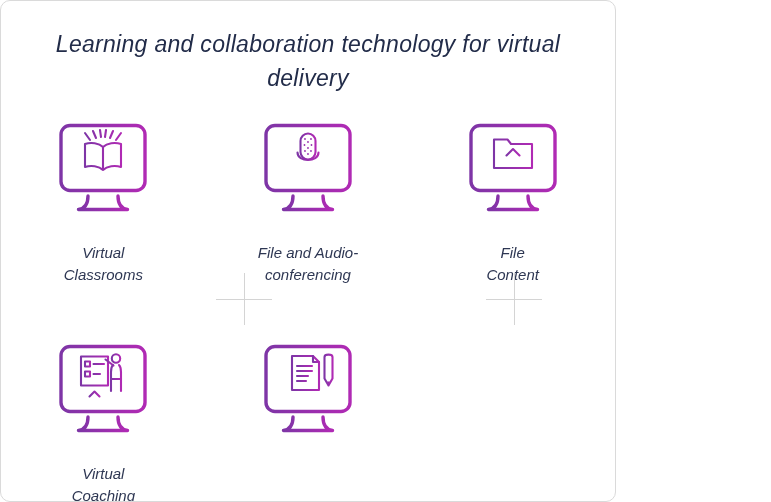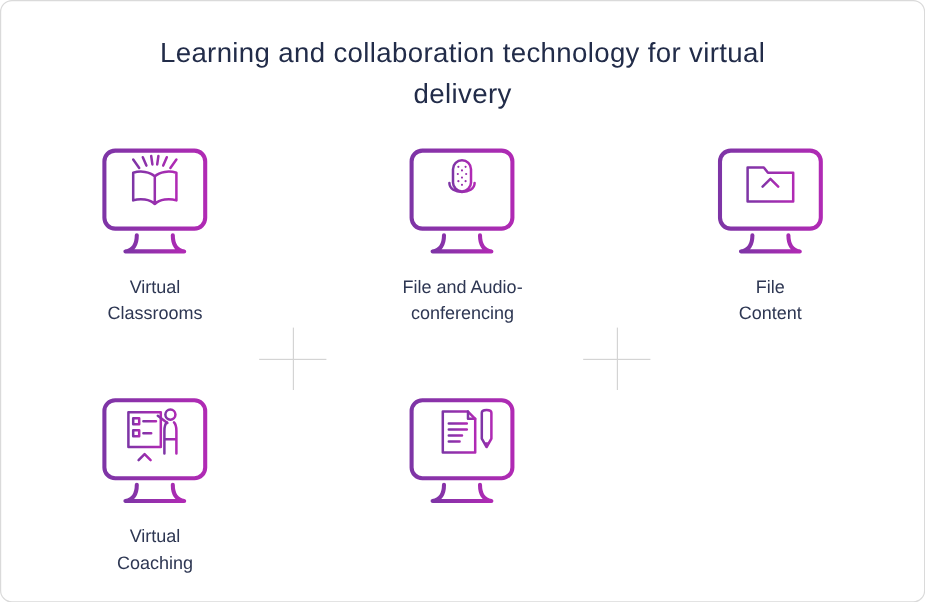--- a/index.html
+++ b/index.html
@@ -1,26 +1,27 @@
 <!DOCTYPE html>
 <html style="--background: #ffffff; --card-border: #dadada; --title-text: #222c49; --label-text: #2e3753; --plus: #d4d4d4; --icon-gradient-start: #7e35a6; --icon-gradient-end: #b02ab4;"><head>
 <meta charset="utf-8">
 <style>
   * { margin: 0; padding: 0; box-sizing: border-box; }
   html, body { background: #ffffff; }
   body { font-family: "Liberation Sans", sans-serif; }
 
   .card {
     position: relative;
-    width: 771px;
+    width: 616px;
     height: 502px;
     background: var(--background, #ffffff);
     border: 1px solid var(--card-border, #dadada);
     border-radius: 10px;
     overflow: hidden;
+    font-style: italic;
   }
 
   .title {
     padding-top: 26px;
     text-align: center;
     font-size: 23px;
     line-height: 34px;
     font-weight: 500;
     letter-spacing: 0.3px;
     color: var(--title-text, #222c49);
@@ -31,20 +32,21 @@
     display: grid;
     grid-template-columns: repeat(3, 1fr);
     row-gap: 58px;
     margin-top: 28px;
   }
 
   .cell {
     display: flex;
     flex-direction: column;
     align-items: center;
+    gap: 13px;
   }
 
   .icon-wrap { width: 104px; height: 92px; }
   .icon-wrap svg { display: block; width: 104px; height: 92px; }
 
   .mon * { fill: none; stroke-linecap: round; stroke-linejoin: round; }
   .mon .frame * { stroke: url(#monGrad); stroke-width: 3.4; }
   .mon .glyph * { stroke: url(#monGrad); stroke-width: 2.1; }
   .mon .dot { fill: url(#monGrad); stroke: none; }
 

